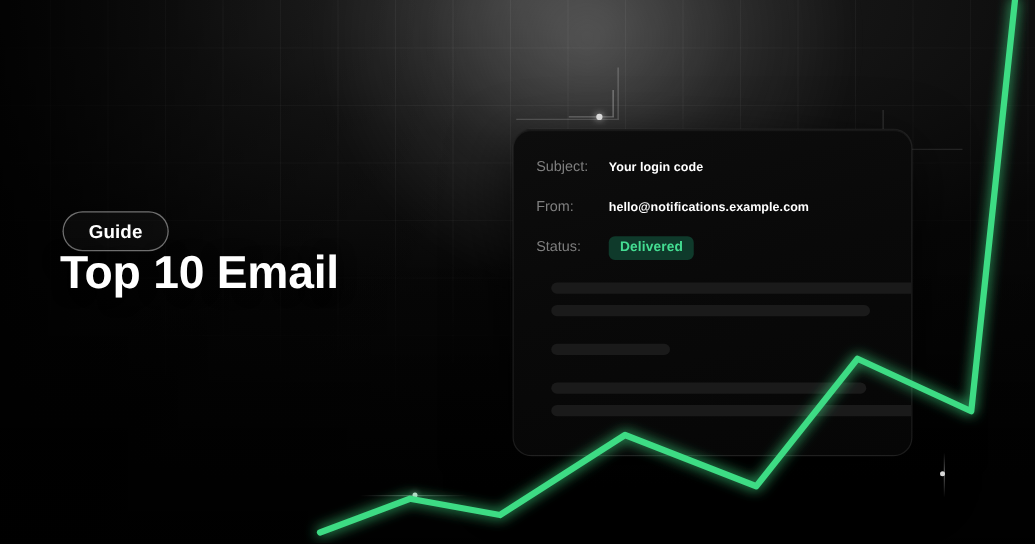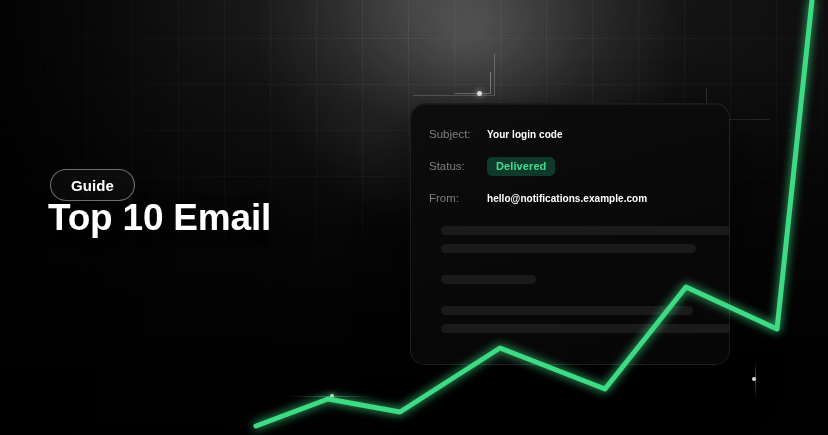--- a/index.html
+++ b/index.html
@@ -156,27 +156,27 @@
 
   <div class="card">
     <div class="card-rows">
 
       <div class="row">
         <span class="row-label">Subject:</span>
         <span class="row-value">Your login code</span>
       </div>
 
       <div class="row">
+        <span class="row-label">From:</span>
+        <span class="row-value">hello@notifications.example.com</span>
+      </div>
+
+      <div class="row">
         <span class="row-label">Status:</span>
         <span class="badge" style="background: rgb(15, 58, 43); color: rgb(68, 221, 146);">Delivered</span>
-      </div>
-
-      <div class="row">
-        <span class="row-label">From:</span>
-        <span class="row-value">hello@notifications.example.com</span>
       </div>
 
     </div>
 
     <div class="skeletons">
       <div class="sk" style="width:298px"></div>
       <div class="sk" style="width:255px"></div>
       <div class="sk gap" style="width:95px"></div>
       <div class="sk gap" style="width:252px"></div>
       <div class="sk" style="width:298px"></div>

